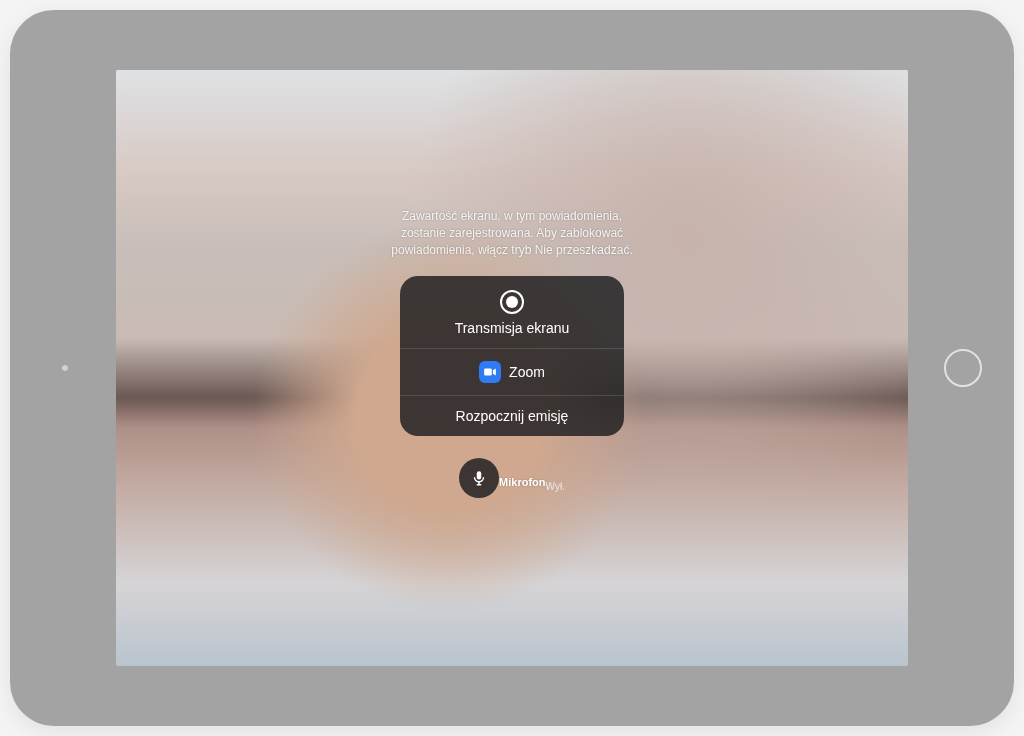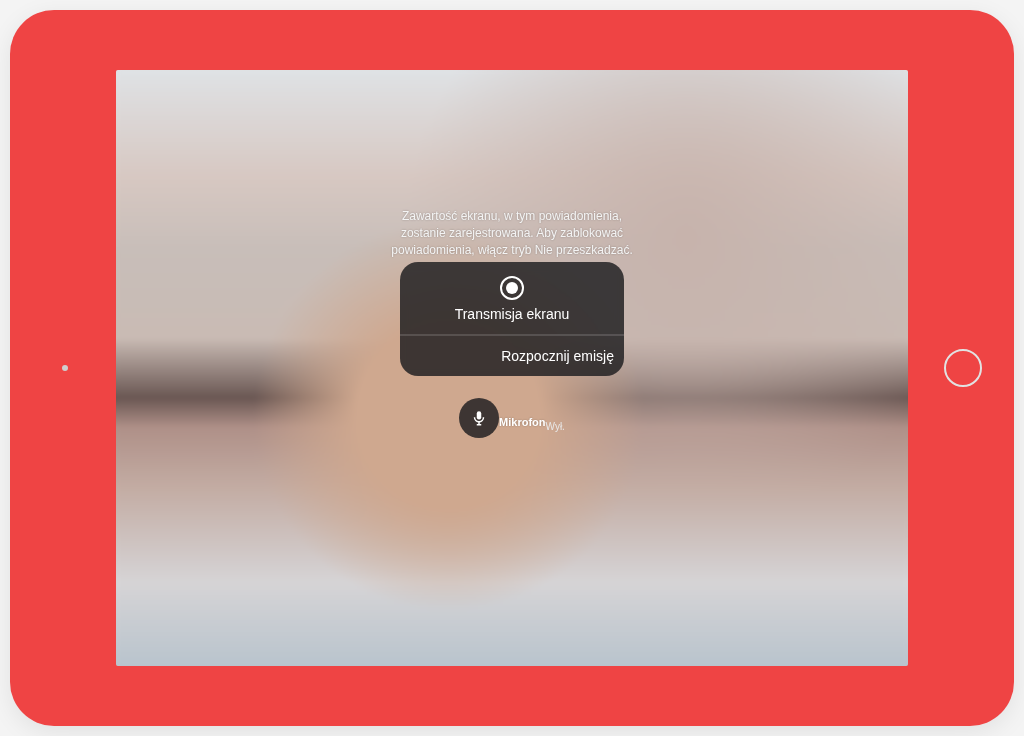--- a/index.html
+++ b/index.html
@@ -2,21 +2,21 @@
 <html><head>
 <meta charset="utf-8">
 <style>
   * { box-sizing: border-box; margin: 0; padding: 0; }
   html, body { width: 1024px; height: 736px; font-family: -apple-system, "Helvetica Neue", Arial, sans-serif; }
   body { background: #f4f4f4; display: flex; align-items: center; justify-content: center; }
 
   .device-frame {
     width: 1004px;
     height: 716px;
-    background: #ef4444;
+    background: #a3a3a3;
     border-radius: 44px;
     box-shadow: 0 6px 24px rgba(0,0,0,0.08);
     display: flex;
     align-items: center;
     justify-content: center;
     position: relative;
   }
   .camera-dot {
     position: absolute;
     left: 52px;
@@ -63,21 +63,21 @@
     line-height: 1.4;
     text-shadow: 0 0 2px rgba(0,0,0,.3);
     max-width: 300px;
     white-space: pre-line;
     position: relative;
     margin-top: 138px;
   }
 
   .panel {
     width: 224px;
-    margin-top: 4px;
+    margin-top: 18px;
     background: rgba(28,28,30,0.82);
     border-radius: 18px;
     overflow: hidden;
     position: relative;
     backdrop-filter: blur(4px);
   }
   .panel-section {
     display: flex;
     flex-direction: column;
     align-items: center;
@@ -115,24 +115,24 @@
   }
   .zoom-badge {
     width: 22px; height: 22px;
     background: #2f7bf6;
     border-radius: 6px;
     display: flex; align-items: center; justify-content: center;
   }
   .zoom-badge svg { width: 14px; height: 14px; }
 
   .start-row {
-    padding: 12px 10px;
+    padding: 12px 1px;
     color: #fff;
     font-size: 14px;
-    text-align: right;
+    text-align: center;
   }
 
   .mic-wrap {
     display:flex;
     flex-direction: row;
     align-items: center;
     margin-top: 22px;
     position: relative;
   }
   .mic-button {
@@ -172,20 +172,29 @@
 
       <div class="panel-section">
         <div class="record-icon">
           <div class="inner"></div>
         </div>
         <div class="panel-title">Transmisja ekranu</div>
       </div>
 
       <div class="divider"></div>
 
+      <div class="row">
+        <div class="zoom-badge">
+          <svg viewBox="0 0 24 24" fill="white">
+            <rect x="2" y="6" width="13" height="12" rx="2"></rect>
+            <path d="M17 9 L22 6 L22 18 L17 15 Z"></path>
+          </svg>
+        </div>
+        <span>Zoom</span>
+      </div>
 
       <div class="divider"></div>
 
       <div class="start-row">
         <span>Rozpocznij emisję</span>
       </div>
     </div>
 
     <div class="mic-wrap">
       <div class="mic-button">

